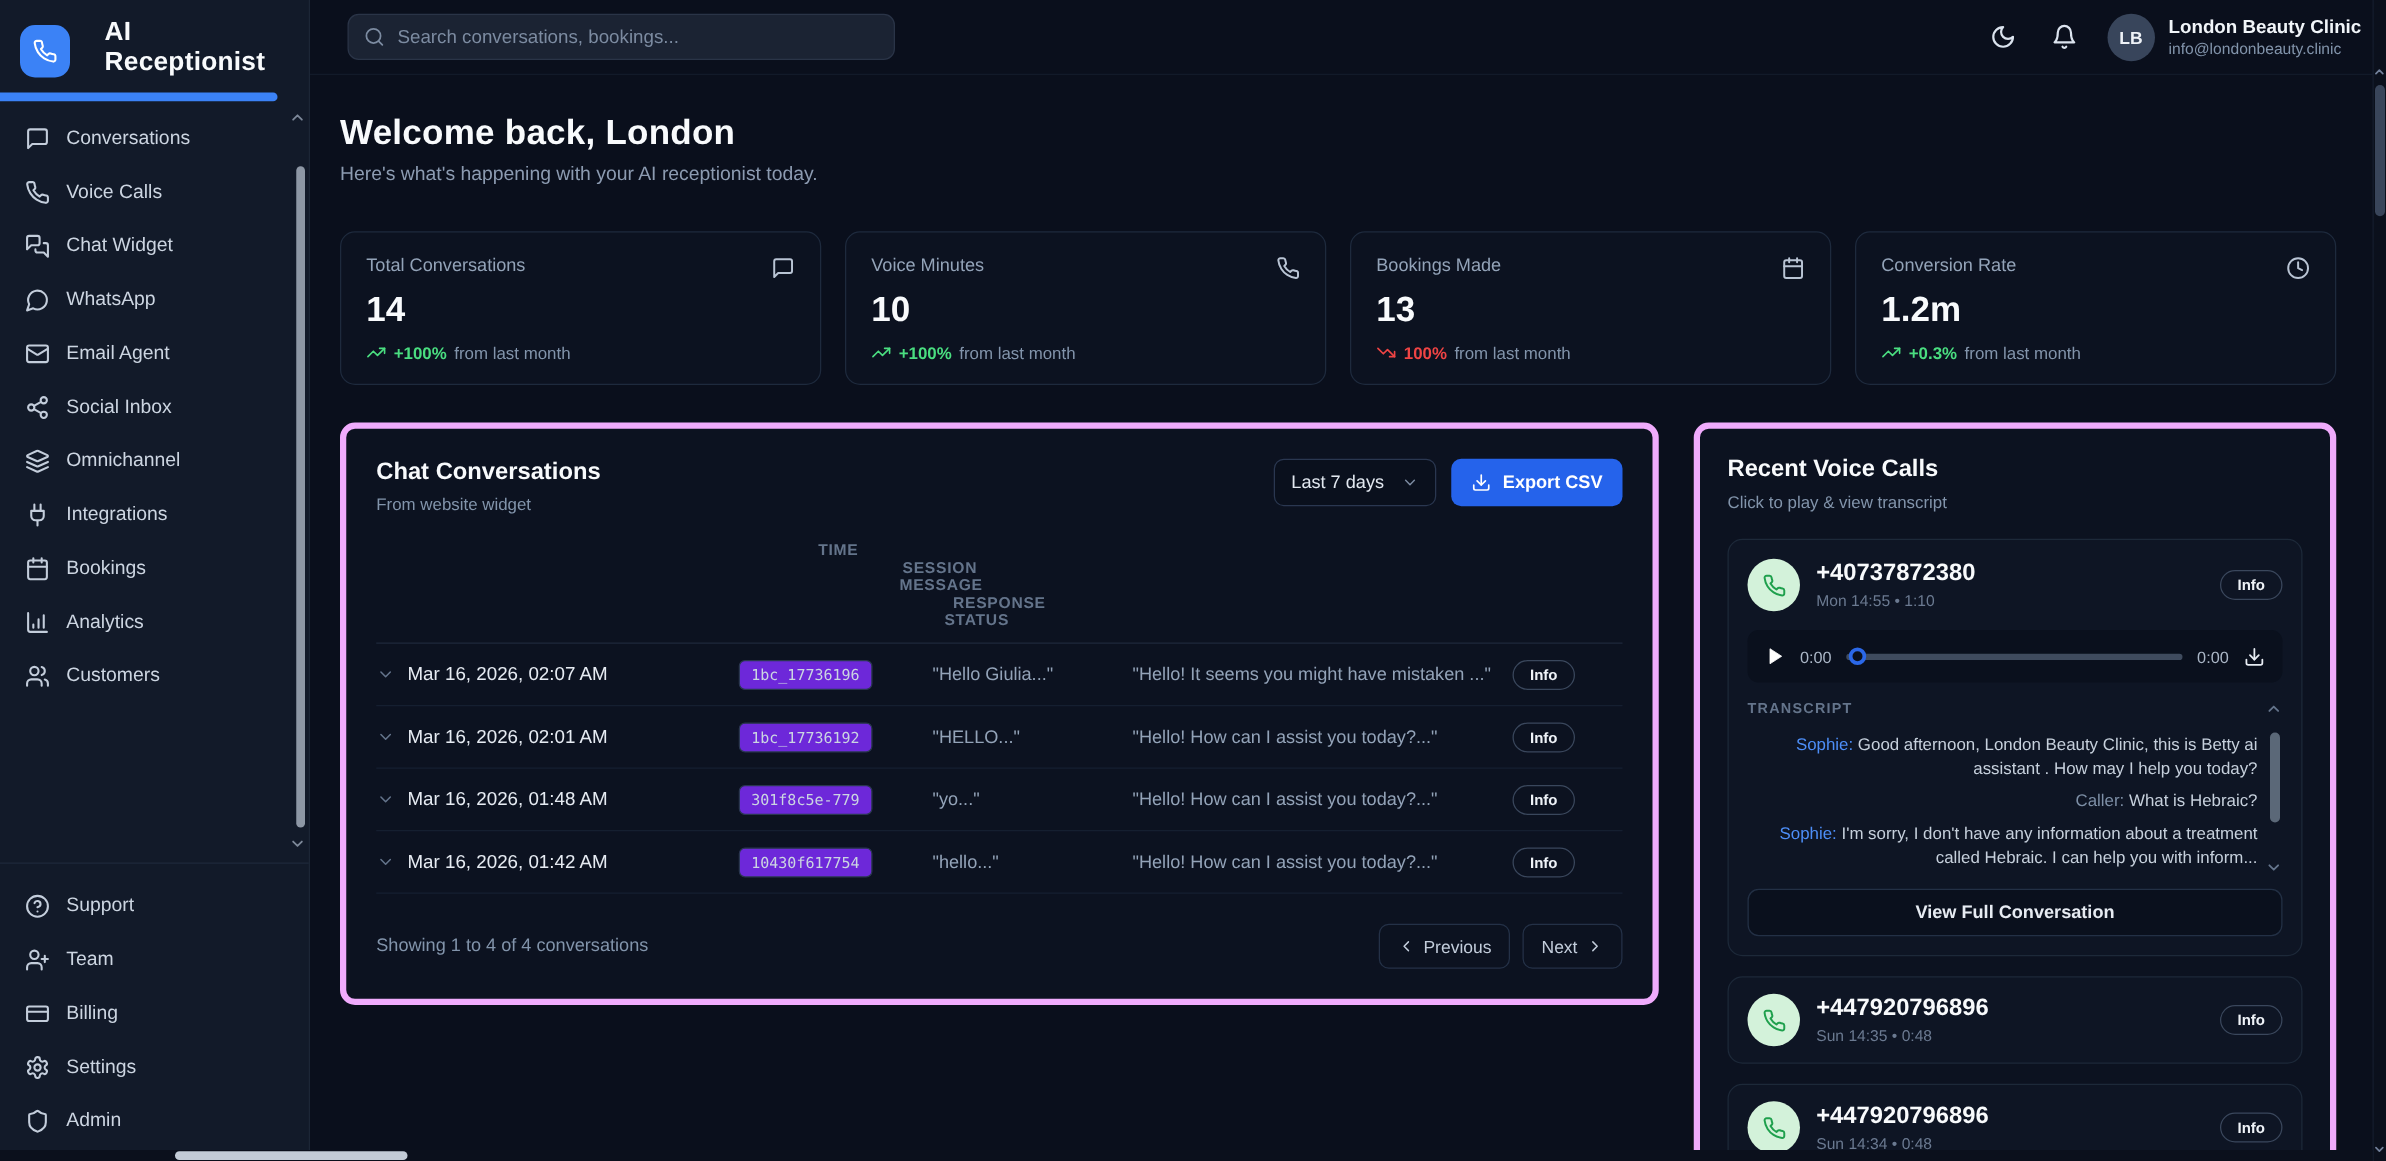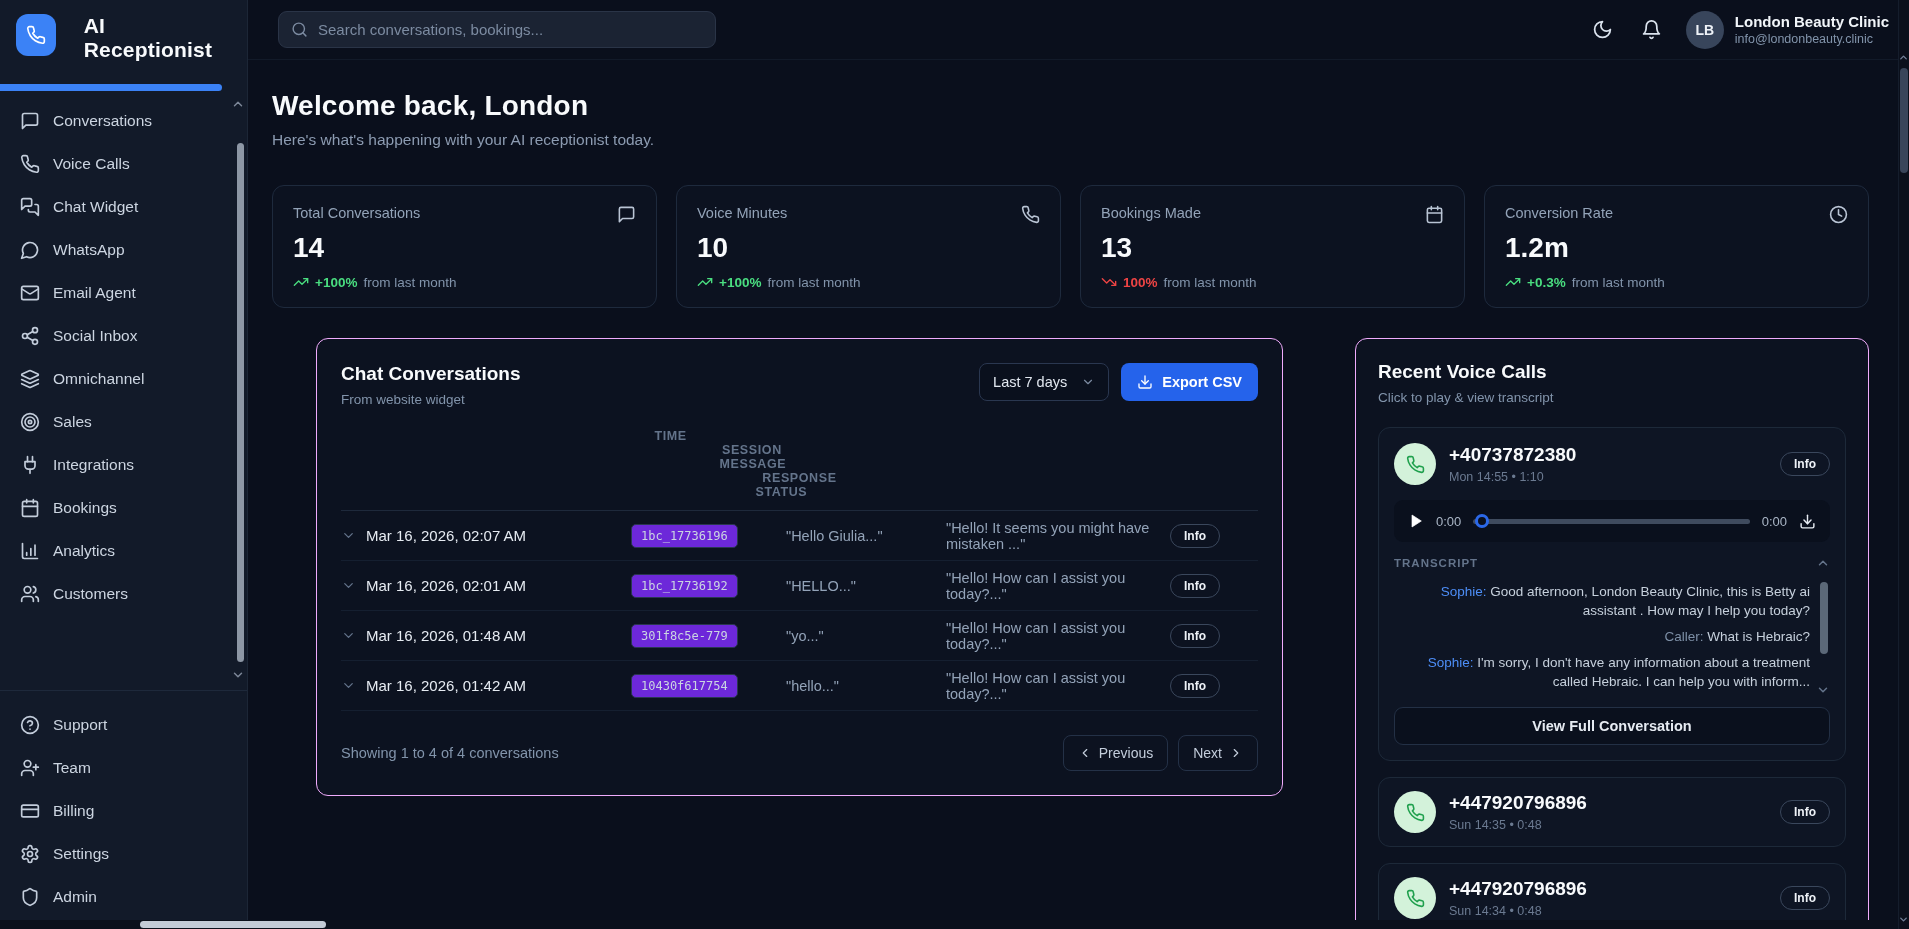--- a/index.html
+++ b/index.html
@@ -2,21 +2,21 @@
 <html><head>
 <meta charset="utf-8">
 <style>
   * { margin:0; padding:0; box-sizing:border-box; }
   html,body { width:1909px; height:929px; overflow:hidden; background:#0a0f1c; font-family:"Liberation Sans", sans-serif; color:#e2e8f0; }
   svg { display:block; }
   .app { display:flex; height:100%; position:relative; }
 
   
   .sidebar { width:248px; min-width:248px; background:#121a29; border-right:1px solid #1c2636; display:flex; flex-direction:column; position:relative; }
-  .sb-header { display:flex; align-items:flex-start; gap:28px; padding:14px 16px 22px; }
+  .sb-header { display:flex; align-items:flex-end; gap:28px; padding:14px 16px 12px; }
   .logo { width:42px; height:42px; border-radius:12px; background:#3b82f6; display:flex; align-items:center; justify-content:center; color:#fff; }
   .brand-name { font-size:21px; font-weight:700; color:#f8fafc; letter-spacing:.2px; }
   .blue-bar { height:7px; width:222px; background:#3b82f6; border-radius:0 6px 6px 0; margin-bottom:4px; }
   .nav { flex:1; padding:6px 10px 8px 10px; position:relative; overflow:hidden; }
   .nav-item, .nav2-item { display:flex; align-items:center; gap:13px; padding:10px 10px; border-radius:8px; color:#ccd5e1; font-size:15.5px; cursor:pointer; }
   .nav-item + .nav-item, .nav2-item + .nav2-item { margin-top:3px; }
   .nav-item .nico, .nav2-item .nico { width:20px; height:20px; color:#c3cddb; }
   .sb-scroll-thumb { position:absolute; right:3px; top:48px; bottom:26px; width:7px; border-radius:4px; background:#8d97a5; }
   .sb-scroll-up { position:absolute; right:2px; top:2px; color:#7c8798; }
   .sb-scroll-down { position:absolute; right:2px; bottom:6px; color:#7c8798; }
@@ -49,21 +49,21 @@
   .stat-ico { width:19px; height:19px; color:#b9c4d4; }
   .stat-value { font-size:28px; font-weight:700; color:#f8fafc; margin-top:8px; }
   .stat-trend { display:flex; align-items:center; gap:6px; margin-top:10px; font-size:13.5px; }
   .t-up { color:#4ade80; font-weight:600; }
   .t-down { color:#ef4444; font-weight:600; }
   .t-suffix { color:#8294ab; font-weight:400; }
   .t-ico { width:16px; height:16px; }
 
   
   .panels-row { display:flex; gap:28px; margin-top:30px; align-items:flex-start; }
-  .panel { background:#0c1220; border:1px solid #f0abfc; border-radius:12px;margin-left:44px; }
+  .panel { background:#0c1220; border:5px solid #f0abfc; border-radius:12px; }
   .chat-panel { flex:1; padding:24px; min-width:0; }
   .voice-panel { width:514px; min-width:514px; padding:22px 22px 20px; }
   .panel-title { font-size:19px; font-weight:700; color:#f8fafc; }
   .panel-sub { font-size:13.5px; color:#8294ab; margin-top:7px; }
   .chat-head { display:flex; align-items:flex-start; }
   .chat-head-actions { margin-left:auto; display:flex; gap:12px; }
   .range-select { height:38px; display:flex; align-items:center; gap:14px; padding:0 13px; border:1px solid #2a3750; border-radius:8px; background:#0a101d; color:#e2e8f0; font-size:14.5px; cursor:pointer; }
   .range-select .chev { color:#7c8ba1; }
   .export-btn { height:38px; display:flex; align-items:center; gap:9px; padding:0 16px; background:#2563eb; border:none; border-radius:8px; color:#fff; font-size:14.5px; font-weight:600; cursor:pointer; font-family:"Liberation Sans", sans-serif; }
 
@@ -197,30 +197,20 @@
               <path d="m12.83 2.18a2 2 0 0 0-1.66 0L2.6 6.08a1 1 0 0 0 0 1.83l8.58 3.91a2 2 0 0 0 1.66 0l8.58-3.9a1 1 0 0 0 0-1.83z"></path>
               <path d="m22 17.65-9.17 4.16a2 2 0 0 1-1.66 0L2 17.65"></path>
               <path d="m22 12.65-9.17 4.16a2 2 0 0 1-1.66 0L2 12.65"></path>
             </svg>
           </span>
         <span>Omnichannel</span>
       </div>
       <div class="nav-item">
         <span class="nico">
             <svg width="20" height="20" viewBox="0 0 24 24" fill="none" stroke="currentColor" stroke-width="2" stroke-linecap="round" stroke-linejoin="round">
-              <circle cx="12" cy="12" r="10"></circle>
-              <circle cx="12" cy="12" r="6"></circle>
-              <circle cx="12" cy="12" r="2"></circle>
-            </svg>
-          </span>
-        <span>Sales</span>
-      </div>
-      <div class="nav-item">
-        <span class="nico">
-            <svg width="20" height="20" viewBox="0 0 24 24" fill="none" stroke="currentColor" stroke-width="2" stroke-linecap="round" stroke-linejoin="round">
               <path d="M12 22v-4"></path>
               <path d="M9 8V2M15 8V2"></path>
               <path d="M18 8v5a4 4 0 0 1-4 4h-4a4 4 0 0 1-4-4V8z"></path>
             </svg>
           </span>
         <span>Integrations</span>
       </div>
       <div class="nav-item">
         <span class="nico">
             <svg width="20" height="20" viewBox="0 0 24 24" fill="none" stroke="currentColor" stroke-width="2" stroke-linecap="round" stroke-linejoin="round">

